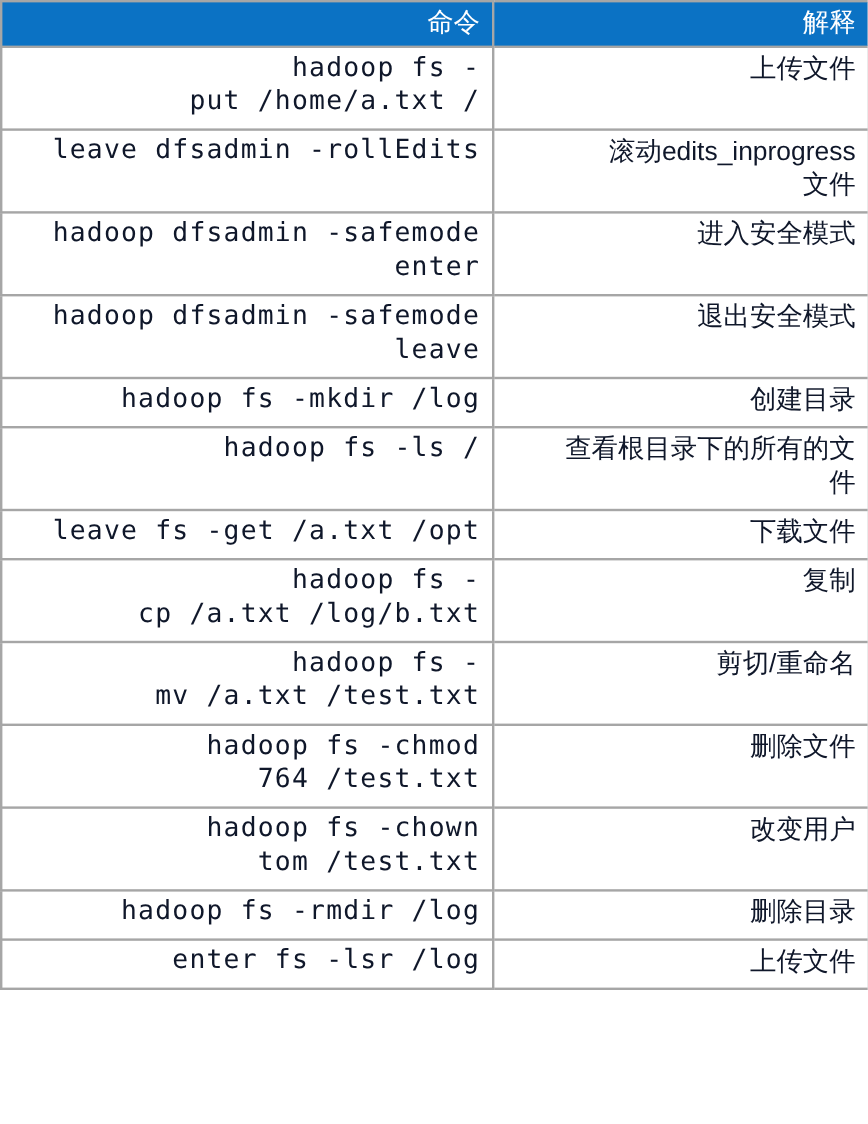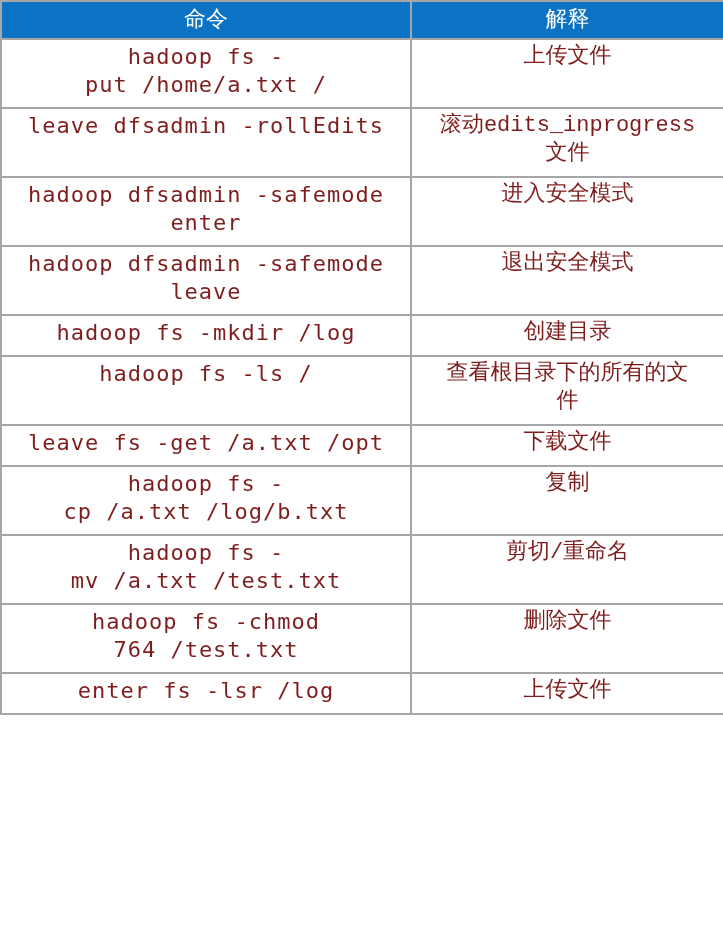--- a/index.html
+++ b/index.html
@@ -13,47 +13,47 @@
   table.cmd-table {
     width: 723px;
     border-collapse: collapse;
     table-layout: fixed;
     background: #ffffff;
   }
   .cmd-table th,
   .cmd-table td {
     border: 2px solid #a6a6a6;
     vertical-align: top;
-    text-align: center;
+    text-align: right;
     box-sizing: border-box;
     overflow: hidden;
   }
   .cmd-table th {
     background: #0b72c4;
     color: #ffffff;
     font-family: "Liberation Sans", sans-serif;
     font-weight: normal;
     font-size: 22px;
     line-height: 28px;
     padding: 3px 10px 5px 10px;
   }
   .cmd-table td {
     padding: 3px 10px 8px 10px;
-    color: #7f1d1d;
+    color: #0f172a;
     font-size: 22px;
     line-height: 28px;
     white-space: pre-line;
   }
   td.cmd-cell {
     font-family: "DejaVu Sans Mono", monospace;
     letter-spacing: 1px;
   }
   td.exp-cell {
     
-    font-family: Liberation Mono, monospace;
+    font-family: Liberation Sans, sans-serif;
   }
   col.col-command { width: 410px; }
   col.col-explanation { width: 313px; }
 </style>
 </head>
 <body>
 
 <table class="cmd-table">
   <colgroup>
     <col class="col-command">
@@ -108,17 +108,26 @@
       <td class="cmd-cell">hadoop fs -
 mv /a.txt /test.txt</td>
       <td class="exp-cell">剪切/重命名</td>
     </tr>
     <tr>
       <td class="cmd-cell">hadoop fs -chmod
 764 /test.txt</td>
       <td class="exp-cell">删除文件</td>
     </tr>
     <tr>
+      <td class="cmd-cell">hadoop fs -chown
+tom /test.txt</td>
+      <td class="exp-cell">改变用户</td>
+    </tr>
+    <tr>
+      <td class="cmd-cell">hadoop fs -rmdir /log</td>
+      <td class="exp-cell">删除目录</td>
+    </tr>
+    <tr>
       <td class="cmd-cell">enter fs -lsr /log</td>
       <td class="exp-cell">上传文件</td>
     </tr>
   </tbody>
 </table>
 
 </body></html>

